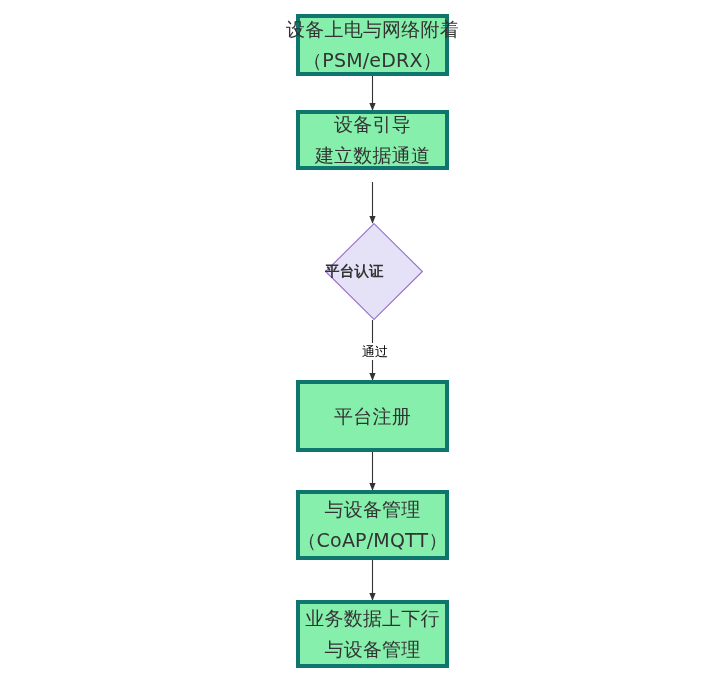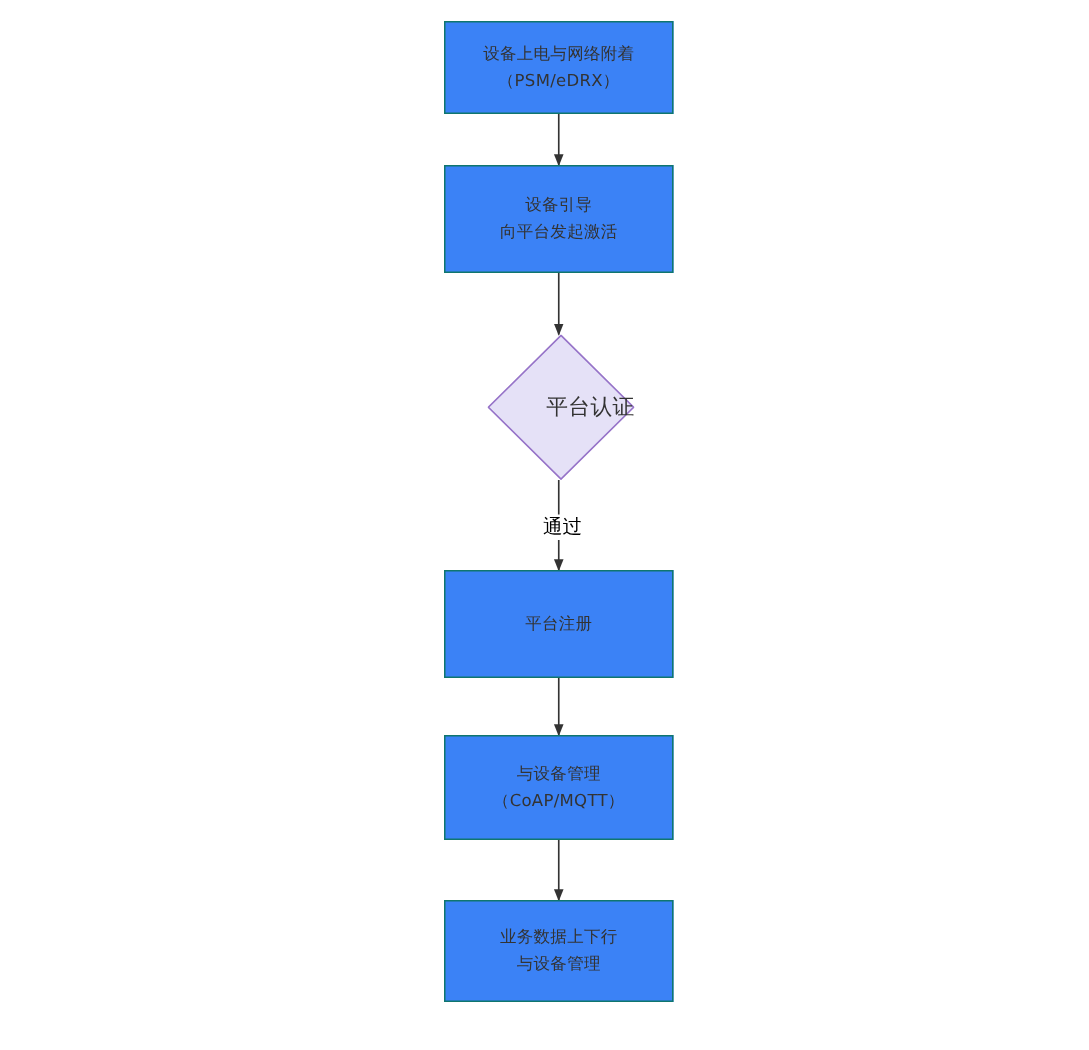--- a/index.html
+++ b/index.html
@@ -23,37 +23,38 @@
     width: 726px;
     height: 700px;
   }
   .flow-node {
     position: absolute;
     box-sizing: border-box;
     display: flex;
     flex-direction: column;
     align-items: center;
     justify-content: center;
-    background: #3b82f6;
-    border: 1px solid #0f766e;
+    background: #86efac;
+    border: 4px solid #0f766e;
     color: #333333;
-    font-size: 11px;
+    font-size: 19px;
     line-height: 1.62;
     text-align: center;
     letter-spacing: 0.2px;
   }
   .flow-node .node-line {
     display: block;
     white-space: nowrap;
   }
   .diamond-wrap {
     position: absolute;
     display: flex;
     align-items: center;
-    justify-content: flex-end;
+    justify-content: flex-start;
+    font-weight: bold;
   }
   .diamond-shape {
     position: absolute;
     left: 0;
     top: 0;
     width: 100%;
     height: 100%;
   }
   .diamond-label {
     position: relative;
@@ -92,23 +93,23 @@
     <line x1="372.5" y1="452" x2="372.5" y2="490"></line>
     <line x1="372.5" y1="560" x2="372.5" y2="600"></line>
   </g>
 </svg>
 
 <div class="flow-node" style="left:296px; top:14px; width:153px; height:62px;">
   <span class="node-line">设备上电与网络附着</span>
   <span class="node-line">（PSM/eDRX）</span>
 </div>
 
-<div class="flow-node" style="left:296px; top:110px; width:153px; height:72px;">
+<div class="flow-node" style="left:296px; top:110px; width:153px; height:60px;">
   <span class="node-line">设备引导</span>
-  <span class="node-line">向平台发起激活</span>
+  <span class="node-line">建立数据通道</span>
 </div>
 
 <div class="diamond-wrap" style="left:325px; top:223px; width:98px; height:97px;">
   <svg class="diamond-shape" viewBox="0 0 98 97" preserveAspectRatio="none" xmlns="http://www.w3.org/2000/svg">
     <polygon points="49,0.6 97.4,48.5 49,96.4 0.6,48.5" fill="#e5e1f7" stroke="#9673c8" stroke-width="1.1"></polygon>
   </svg>
   <span class="diamond-label">平台认证</span>
 </div>
 
 <div class="edge-label" style="left:351px; top:343px; width:44px;">通过</div>

